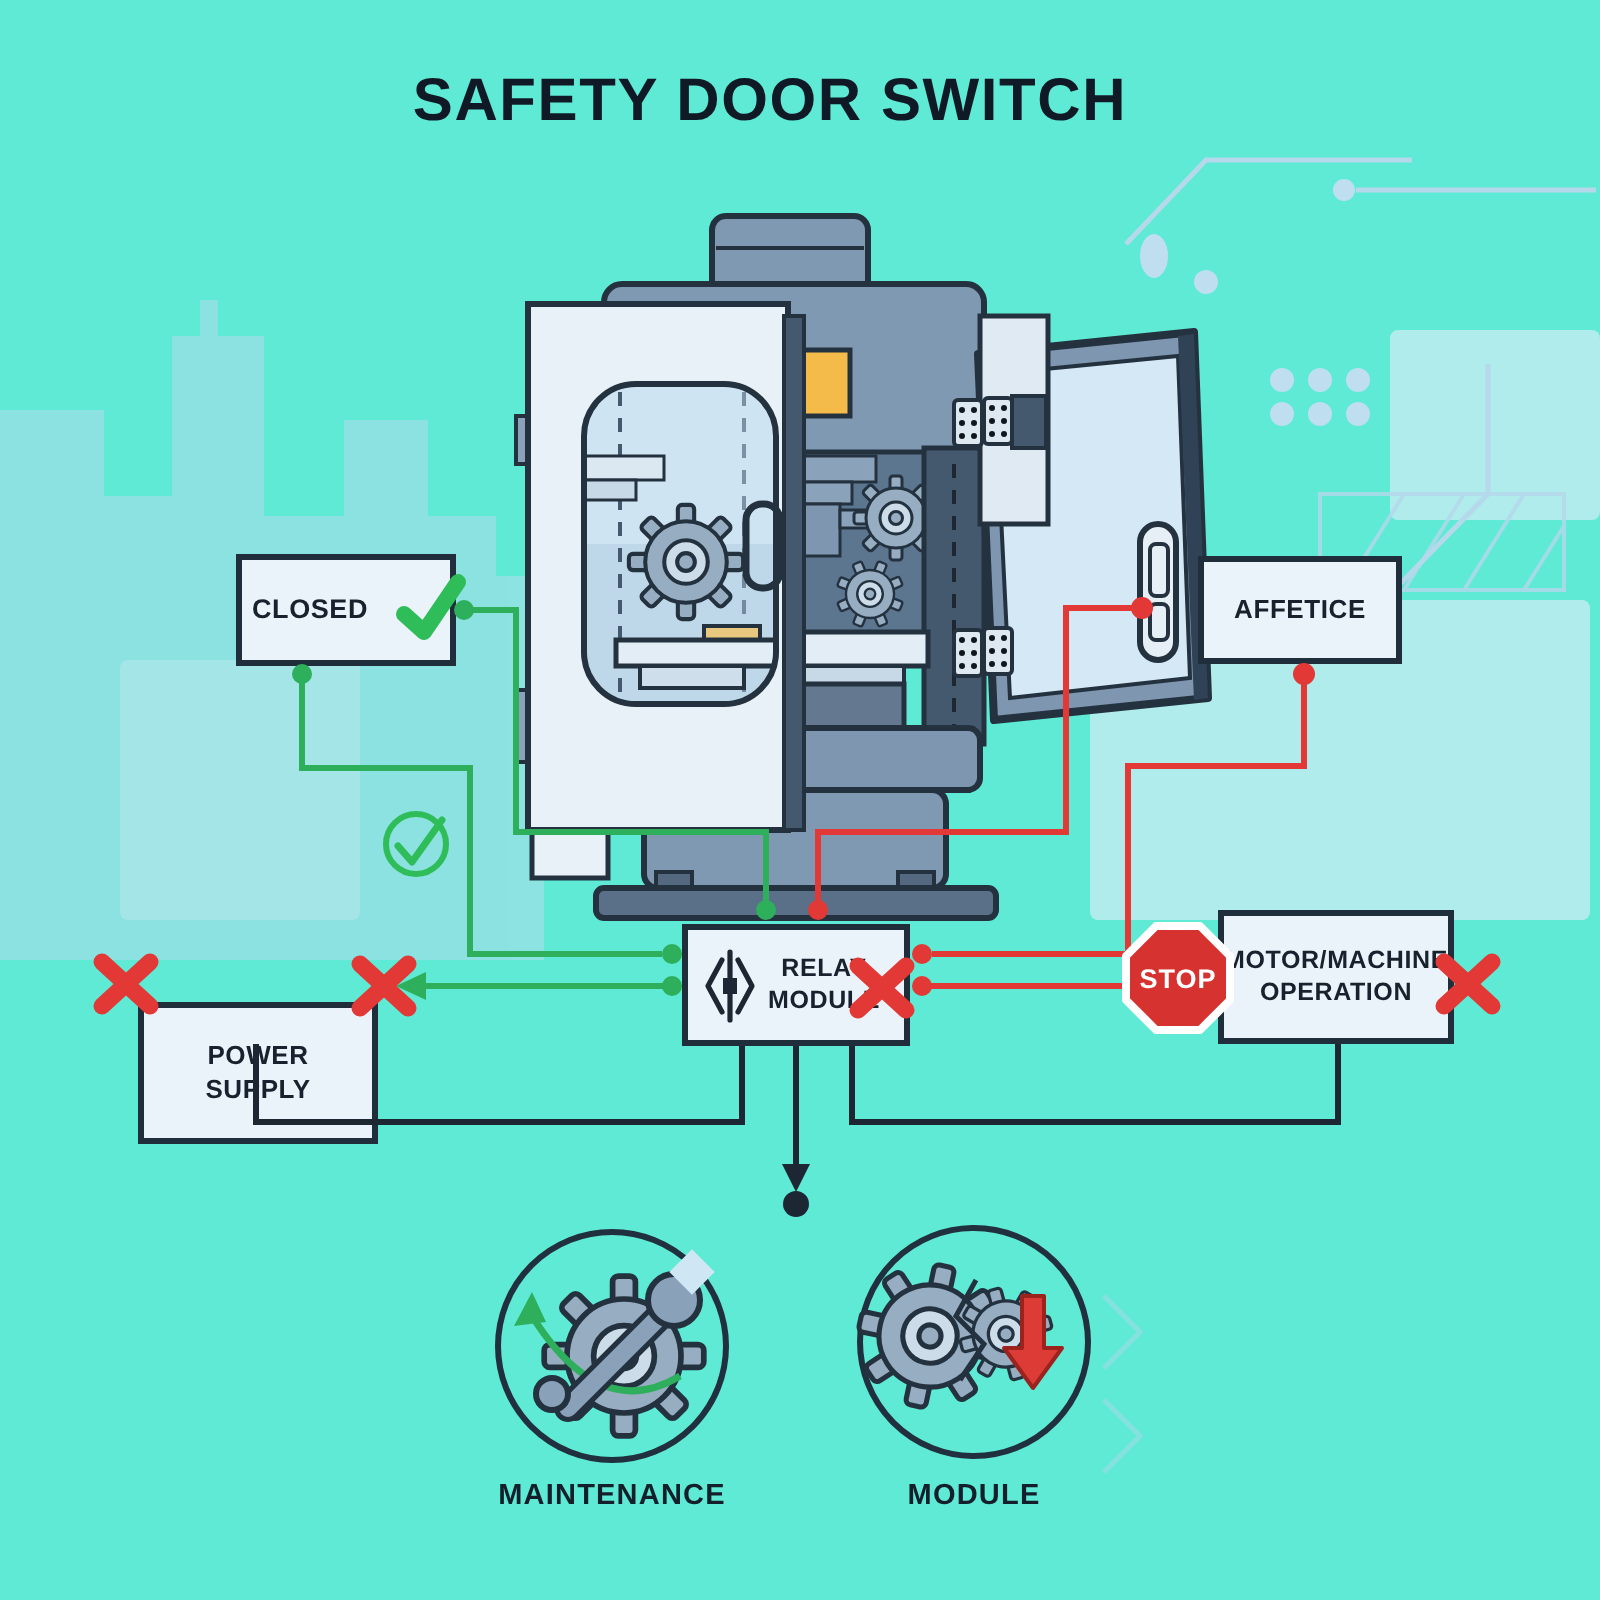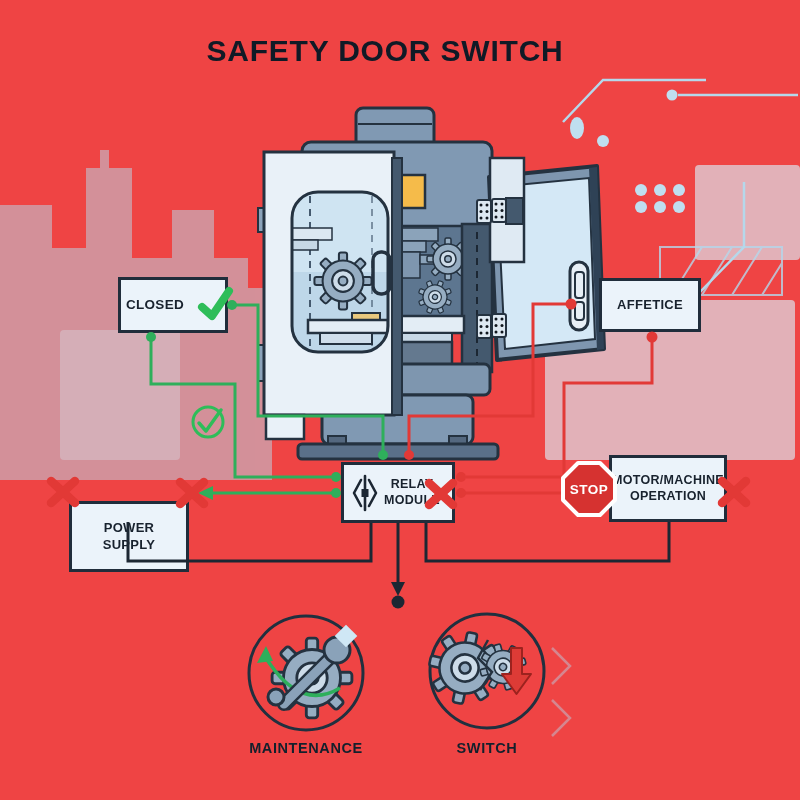--- a/index.html
+++ b/index.html
@@ -1,16 +1,16 @@
 <!DOCTYPE html>
 <html><head>
 <meta charset="utf-8">
 <style>
   html,body{margin:0;padding:0;background:#cfe7f5;}
-  .stage{position:relative;width:800px;height:800px;background:#ef4444;overflow:hidden;
+  .stage{position:relative;width:800px;height:800px;background:#5eead4;overflow:hidden;
          font-family:"Liberation Sans",sans-serif;}
   .layer{position:absolute;left:0;top:0;}
   .page-title{position:absolute;left:0;top:34px;width:770px;text-align:center;
               font-size:30px;font-weight:bold;color:#101a26;letter-spacing:0.8px;}
   .box{position:absolute;background:#ebf3fa;border:3px solid #202d3b;box-sizing:border-box;
        display:flex;align-items:center;justify-content:center;text-align:center;
        color:#18222e;font-weight:bold;letter-spacing:0.3px;line-height:1.25;}
   .box-closed{left:118px;top:277px;width:110px;height:56px;font-size:13.5px;padding-right:36px;}
   .box-open{left:599px;top:278px;width:102px;height:54px;font-size:13px;}
   .box-power{left:69px;top:455px;width:120px;height:71px;font-size:13px;margin-top:46px;}
@@ -230,21 +230,21 @@
       </g>
       <rect x="9.5" y="16" width="7" height="8" fill="#1c2733"></rect>
     </svg>
     <span class="wrap">RELAY MODULE</span>
   </div>
   <div class="box box-motor">
     <span>MOTOR/MACHINE OPERATION</span>
   </div>
 
   <div class="caption cap-maint">MAINTENANCE</div>
-  <div class="caption cap-neg">SWITCH</div>
+  <div class="caption cap-neg">MODULE</div>
 
   <svg class="layer" width="800" height="800" viewBox="0 0 800 800">
 
     <g fill="none" stroke="#2eaf5b" stroke-width="3">
       <path d="M232,305 H258 V416 H383 V455"></path>
       <path d="M151,337 V384 H235 V477 H331"></path>
       <path d="M336,493 H212"></path>
     </g>
     <g fill="#2eaf5b">
       <circle cx="232" cy="305" r="5"></circle>

